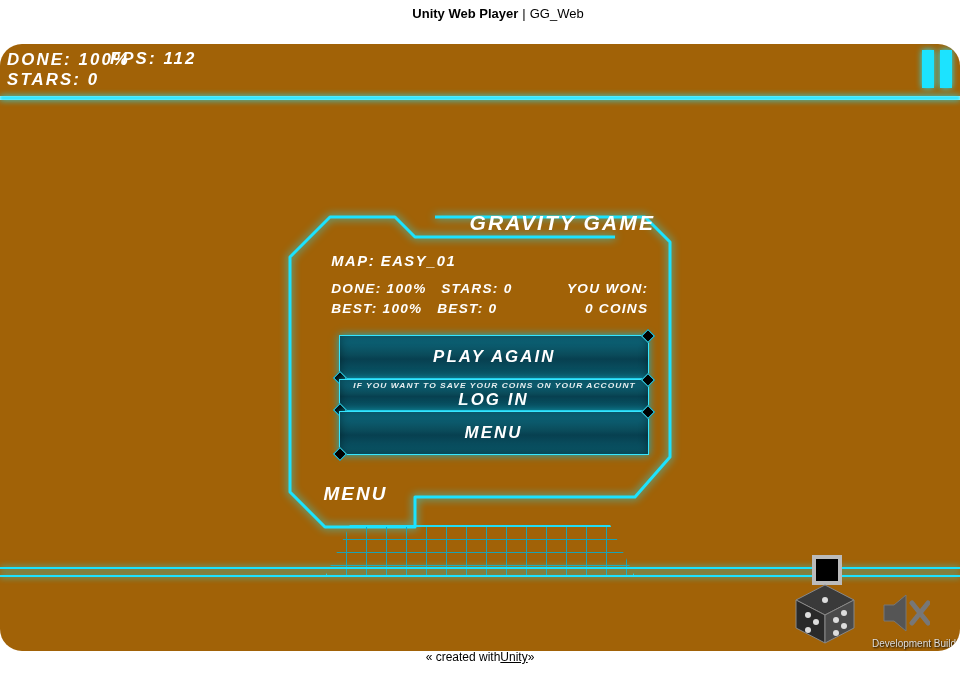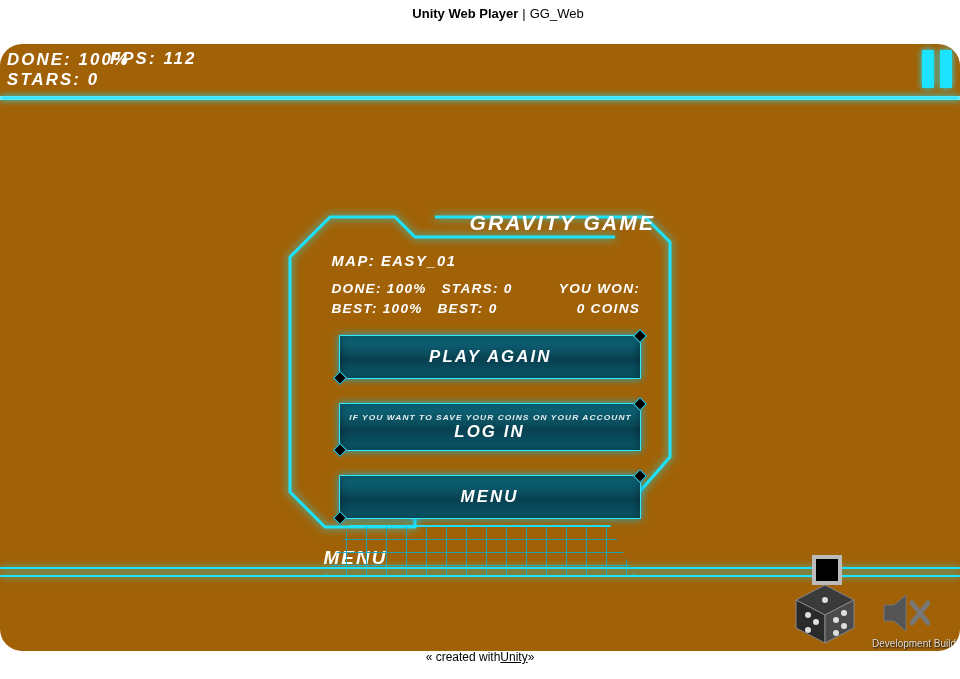--- a/index.html
+++ b/index.html
@@ -104,37 +104,37 @@
   .panel-title {
     position: absolute;
     right: 24px; top: 5px;
     color: #fff;
     font-size: 20px;
     z-index: 3;
   }
 
   .panel-body {
     position: relative;
-    padding: 46px 34px 18px 26px;
+    padding: 46px 26px 18px 26px;
     color: #fff;
     z-index: 2;
     margin-left: 28px;
   }
   .panel-body .map {
     font-size: 14px; margin-bottom: 10px;
     letter-spacing: 1.5px;
   }
   .panel-body .stat-row {
     display: flex; gap: 14px;
     font-size: 13px; letter-spacing: 1.2px;
     line-height: 20px;
   }
   .panel-body .stat-row div{ white-space: nowrap; }
   .panel-body .stat-row .c3{ margin-left: auto; padding-right: 8px;}
-  .panel-body .stack { margin-top: 16px; display:flex; flex-direction:column; gap:24px;}
+  .panel-body .stack { margin-top: 16px; display:flex; flex-direction:column; gap:0;}
 
   
   .btn {
     position: relative;
     height: 44px;
     background: linear-gradient(#0d6a80, #0a4b5a 45%, #074050 55%, #0a5a6c);
     border: 1px solid #35e6ff;
     box-shadow: 0 0 8px #13b0cc, inset 0 0 10px rgba(0,0,0,.4);
     display:flex;align-items:center;justify-content:center;
     flex-direction:column;
@@ -146,21 +146,21 @@
     position:absolute;
     width:8px;height:8px;
     background:#000;
     border:1px solid #35e6ff;
     transform:rotate(45deg);
   }
   .btn::before{ left:-5px; bottom:-5px;}
   .btn::after{ right:-5px; top:-5px;}
   .btn .lbl{ font-size:16px; letter-spacing:2px; }
   .btn .hint{ font-size:8px; letter-spacing:1px; margin-bottom:1px; opacity:.9;}
-  .btn.login{ height:48px; }
+  .btn.login{ height:32px; }
 
   
   .panel svg.frame{
     position:absolute; inset:-10px -10px -10px -10px; width:calc(100% + 20px); height: 340px;
     z-index:1; pointer-events:none;
   }
 
   .panel-footer-label{
     position:absolute; left:40px; bottom:-32px;
     color:#fff; font-size:18px; z-index:3;

